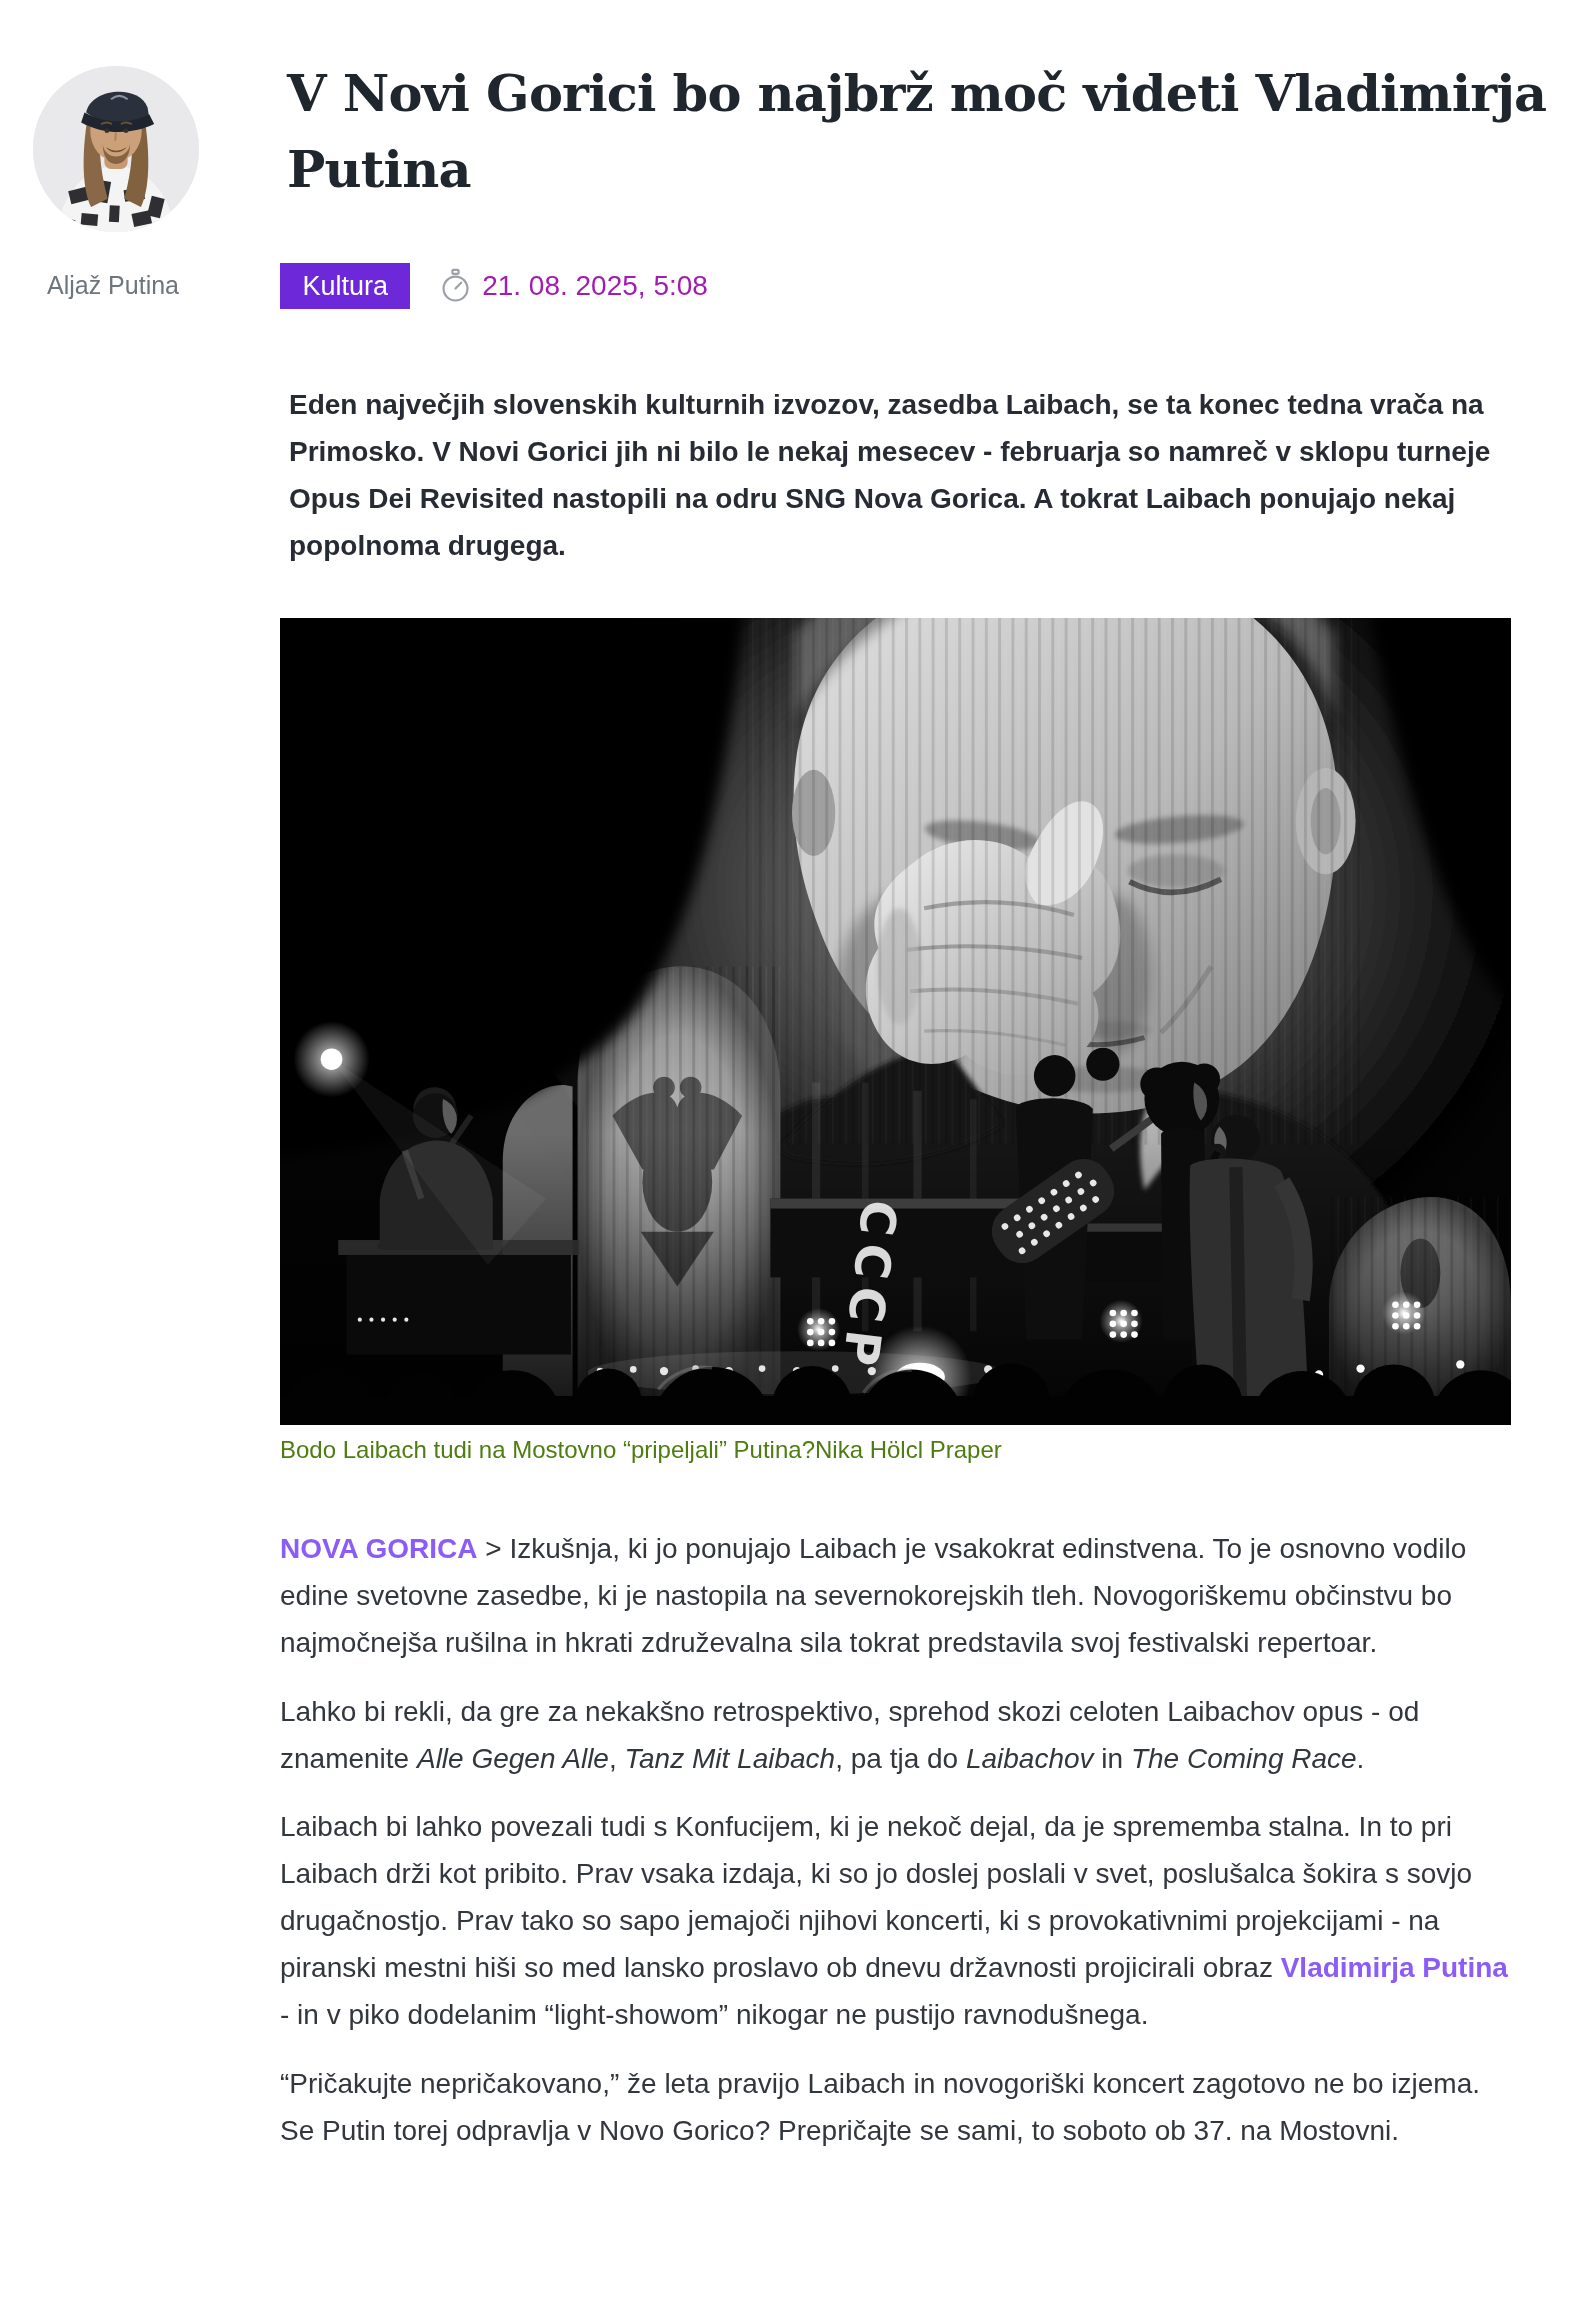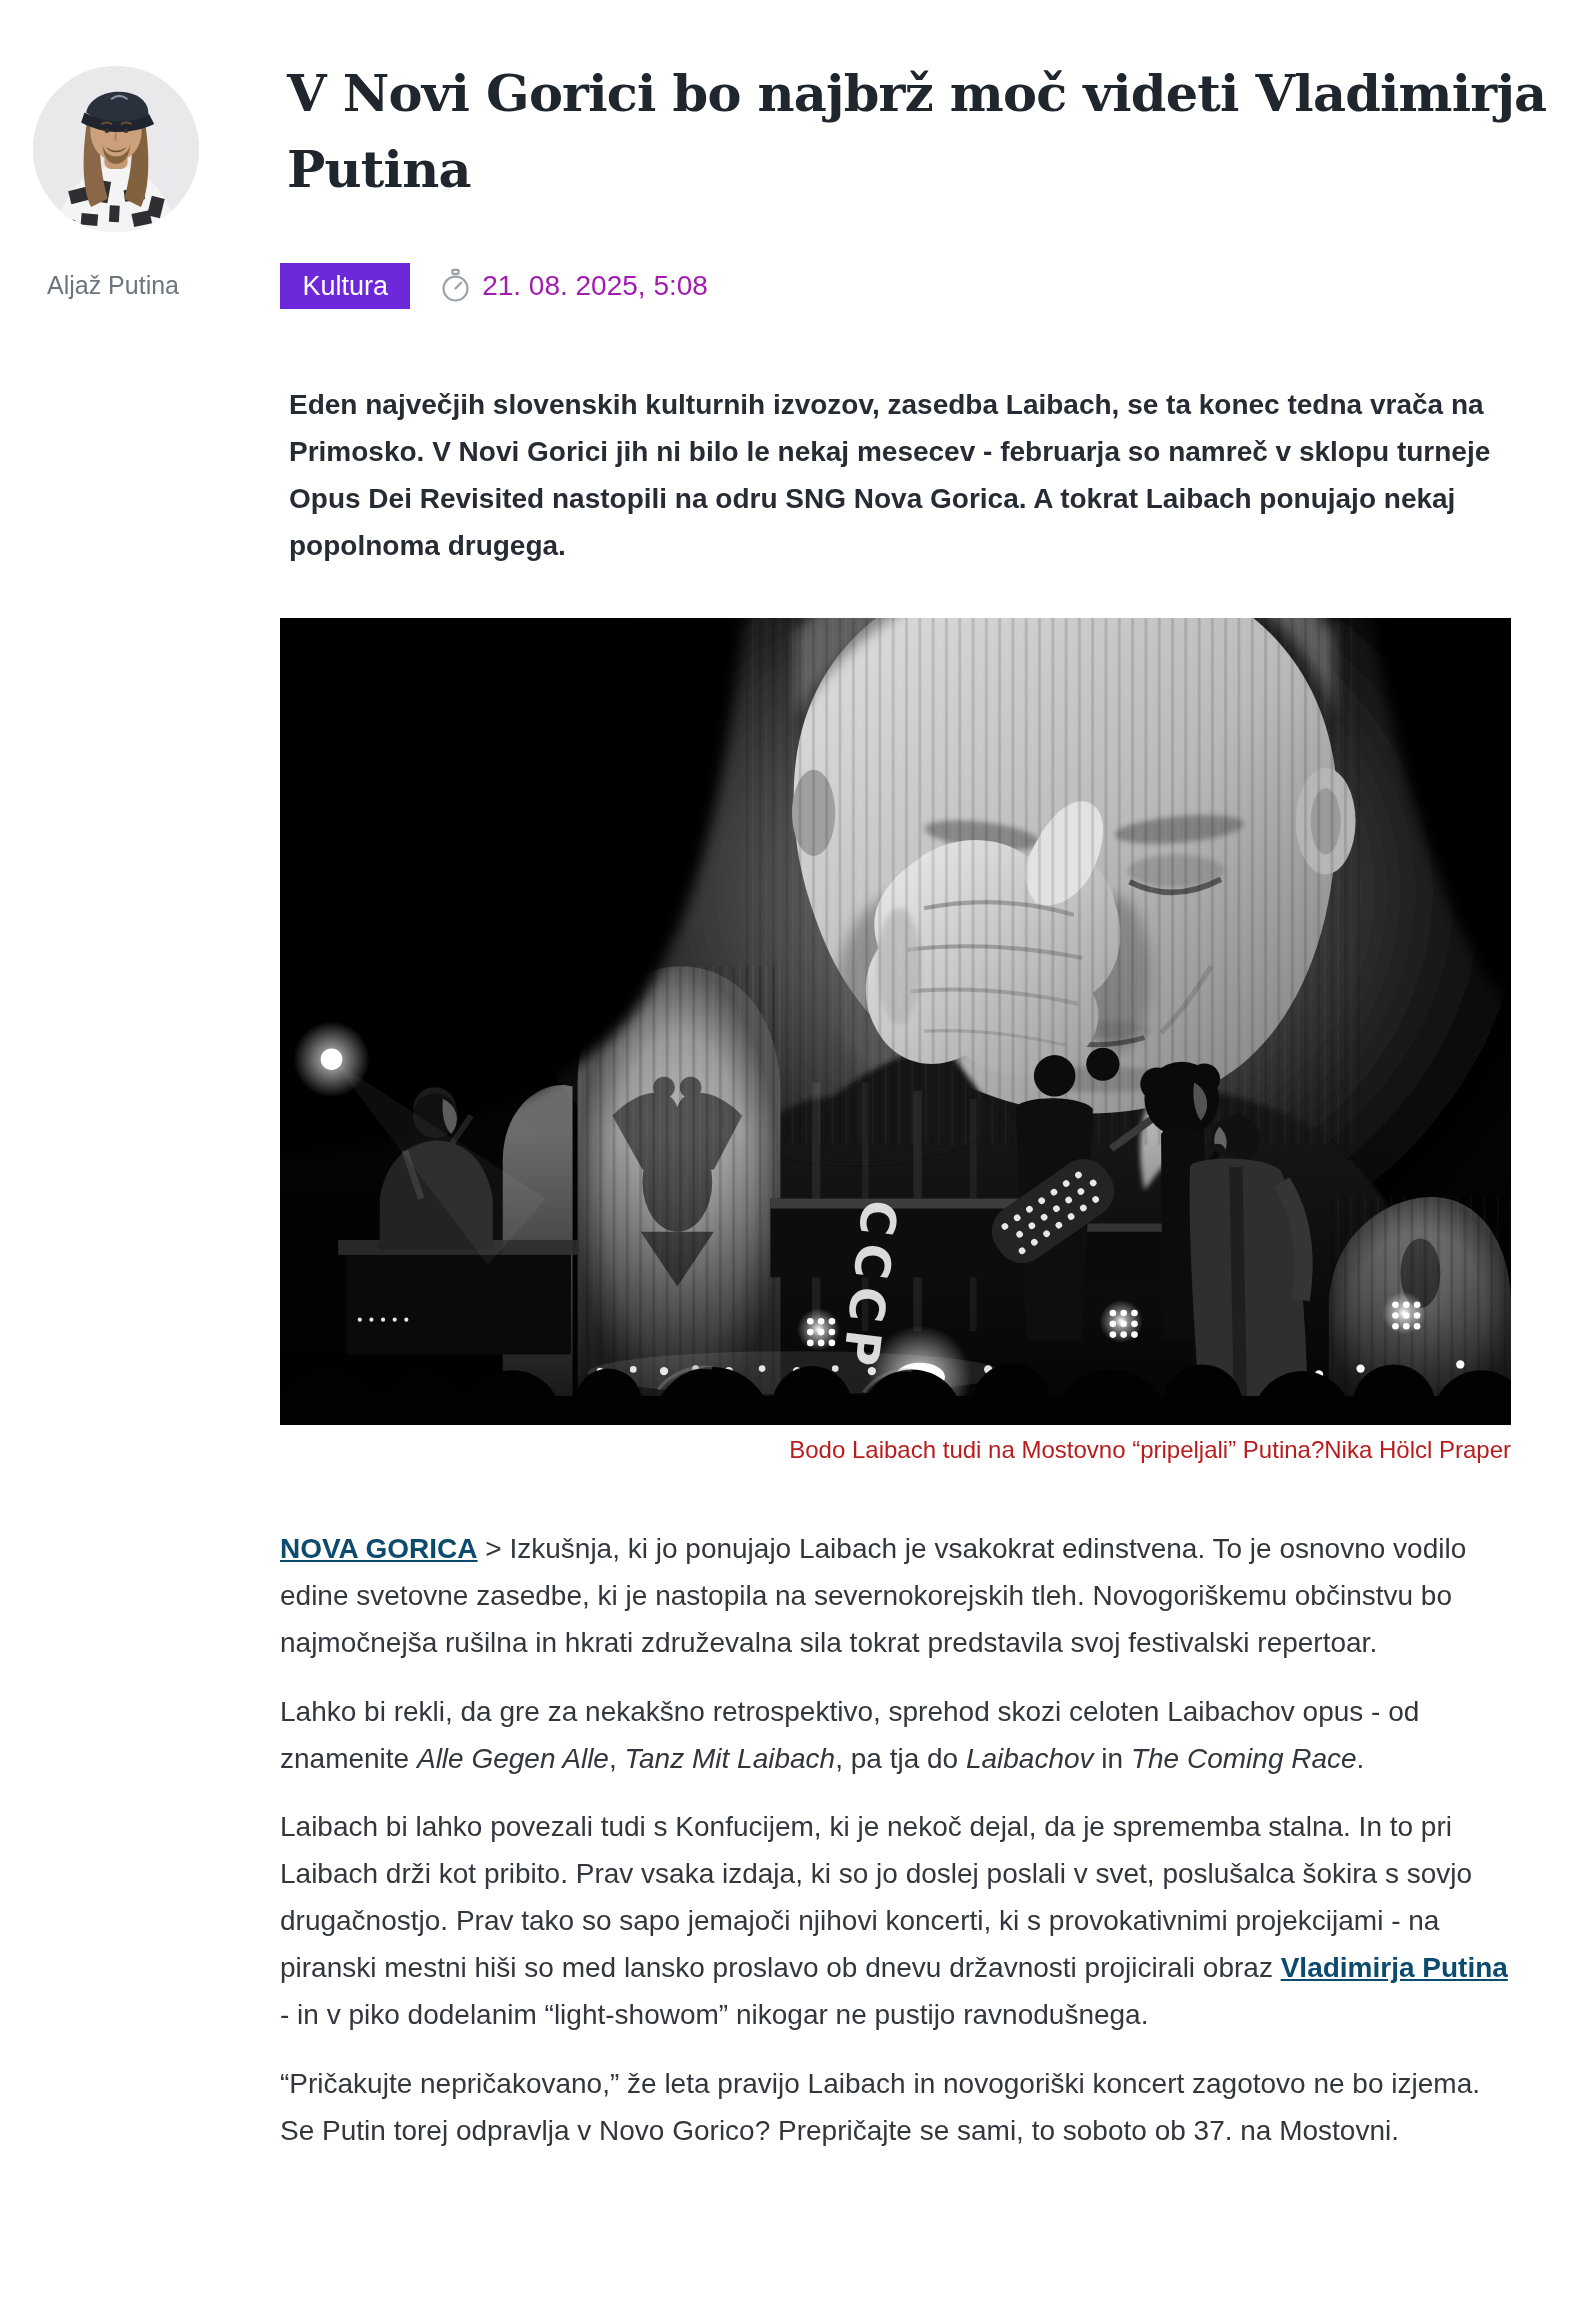--- a/index.html
+++ b/index.html
@@ -21,26 +21,26 @@
   .timestamp{display:flex;align-items:center;gap:10.8px;color:#a21caf;font-size:28px;}
   .timestamp svg{display:block;}
   
   .lead{position:absolute;left:280px;top:372px;width:1231px;margin:9px;
         font-size:28px;font-weight:700;line-height:47px;color:#272c34;}
   
   .photo{position:absolute;left:280px;top:618px;width:1231px;height:807px;margin:0;
          background:#000;overflow:hidden;}
   .photo svg{display:block;width:100%;height:100%;}
   .caption{position:absolute;left:280px;top:1436px;width:1231px;
-           font-size:24px;color:#b91c1c;text-align:right;}
+           font-size:24px;color:#4d7c0f;}
   
   .body{position:absolute;left:280px;top:1525px;width:1231px;
         font-size:28px;line-height:47px;color:#32363d;}
   .body p{margin:0 0 21.6px 0;}
-  .body b{font-weight:700;color:#0c4a6e;text-decoration:underline;}
+  .body b{font-weight:700;color:#8b5cf6;}
 </style>
 </head>
 <body>
 
 <div class="page">
 
   <div class="avatar">
     <svg viewBox="0 0 200 200" width="166" height="166">
       <rect width="200" height="200" fill="#e9e9eb"></rect>
       <path d="M28 200 C36 150 66 122 100 120 C134 122 164 150 172 200 Z" fill="#f4f4f4"></path>

